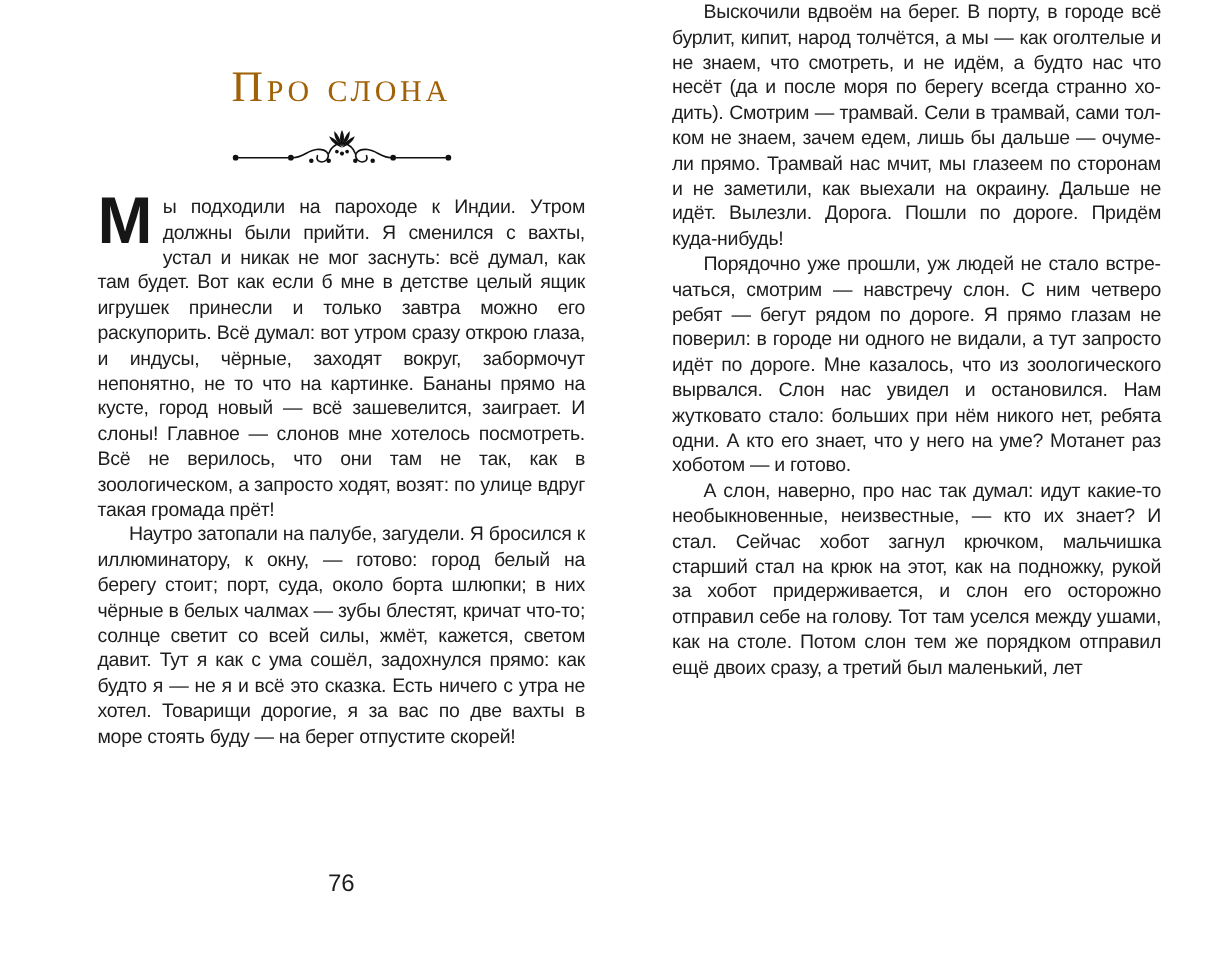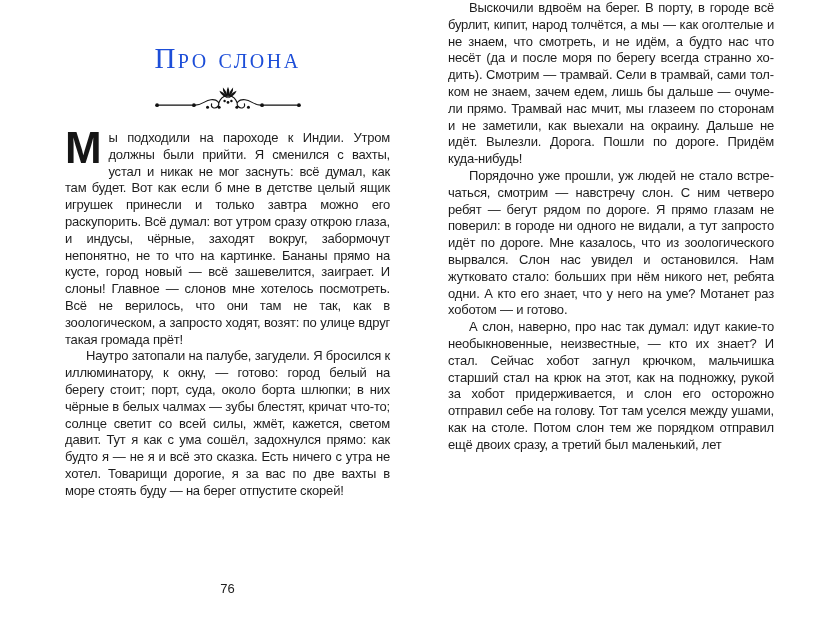--- a/index.html
+++ b/index.html
@@ -18,21 +18,21 @@
 
   h1.chapter-title {
     margin: 0;
     padding-top: 42px;
     text-align: center;
     font-family: "Liberation Serif", "DejaVu Serif", serif;
     font-weight: 400;
     font-size: 29px;
     letter-spacing: 2.5px;
     font-variant: small-caps;
-    color: #1d4ed8;
+    color: #a16207;
   }
   .ornament {
     margin: 9px auto 0;
     width: 160px;
     height: 30px;
     text-align: center;
   }
   .ornament svg { display: block; width: 160px; height: 30px; }
 
   .body-text { margin-top: 16px; }
@@ -53,21 +53,21 @@
     line-height: 33px;
     font-weight: 700;
     margin: 1px 7px 0 0;
     color: #161616;
   }
 
   .pagenum {
     position: absolute;
     top: 581px;
     text-align: center;
-    font-size: 13px;
+    font-size: 16px;
     letter-spacing: 0;
     color: #1d1d1d;
   }
   .pagenum-left  { left: 65px;  width: 325px; }
   .pagenum-right { left: 452px; width: 326px; }
 </style>
 </head>
 <body>
 
 <div class="spread">

